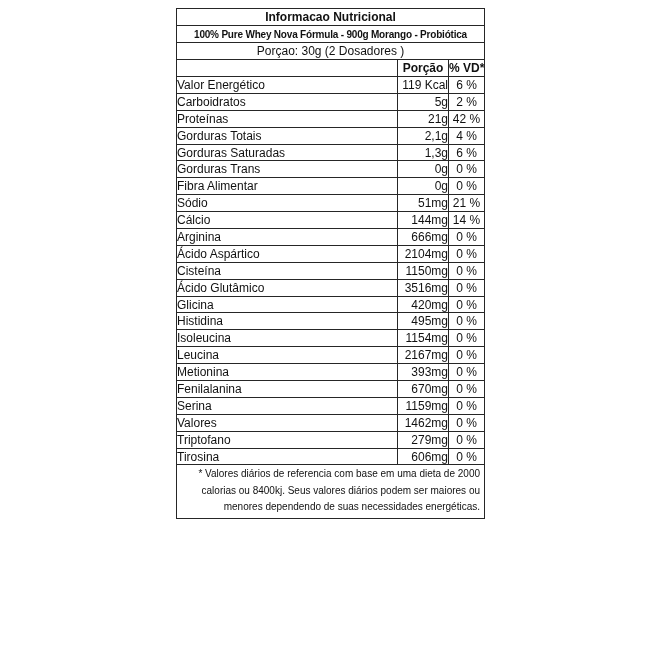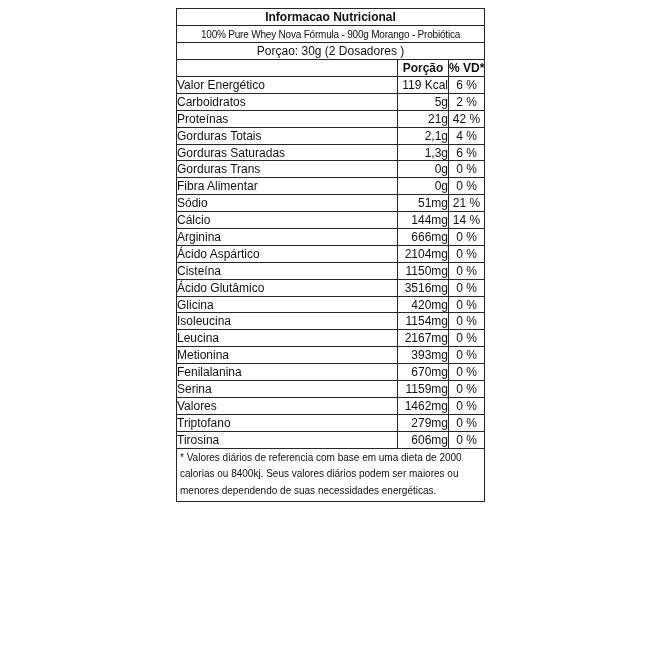--- a/index.html
+++ b/index.html
@@ -39,21 +39,21 @@
   }
   tr.title-row td {
     height: 16px;
     text-align: center;
     font-weight: bold;
     font-size: 12px;
   }
   tr.product-row td {
     height: 16px;
     text-align: center;
-    font-weight: normal;
+    font-weight: bold;
     font-size: 10px;
     letter-spacing: -0.2px;
   }
   tr.serving-row td {
     height: 16px;
     text-align: center;
     font-size: 12px;
   }
   tr.colhead-row td {
     height: 16px;
@@ -71,21 +71,21 @@
   }
   td.cell-amount {
     text-align: right;
     padding-right: 4px;
   }
   td.cell-dv {
     text-align: center;
   }
   tr.footnote-row td {
     white-space: normal;
-    text-align: left;
+    text-align: right;
     font-size: 10px;
     line-height: 16.5px;
     padding: 1px 4px 2px 3px;
     height: auto;
     margin-top: 48px;
   }
 </style>
 </head>
 <body>
 
@@ -178,20 +178,25 @@
             <td class="cell-name">Ácido Glutâmico</td>
             <td class="cell-amount">3516mg</td>
             <td class="cell-dv">0 %</td>
           </tr>
           <tr class="data-row">
             <td class="cell-name">Glicina</td>
             <td class="cell-amount">420mg</td>
             <td class="cell-dv">0 %</td>
           </tr>
           <tr class="data-row">
+            <td class="cell-name">Histidina</td>
+            <td class="cell-amount">495mg</td>
+            <td class="cell-dv">0 %</td>
+          </tr>
+          <tr class="data-row">
             <td class="cell-name">Isoleucina</td>
             <td class="cell-amount">1154mg</td>
             <td class="cell-dv">0 %</td>
           </tr>
           <tr class="data-row">
             <td class="cell-name">Leucina</td>
             <td class="cell-amount">2167mg</td>
             <td class="cell-dv">0 %</td>
           </tr>
           <tr class="data-row">

